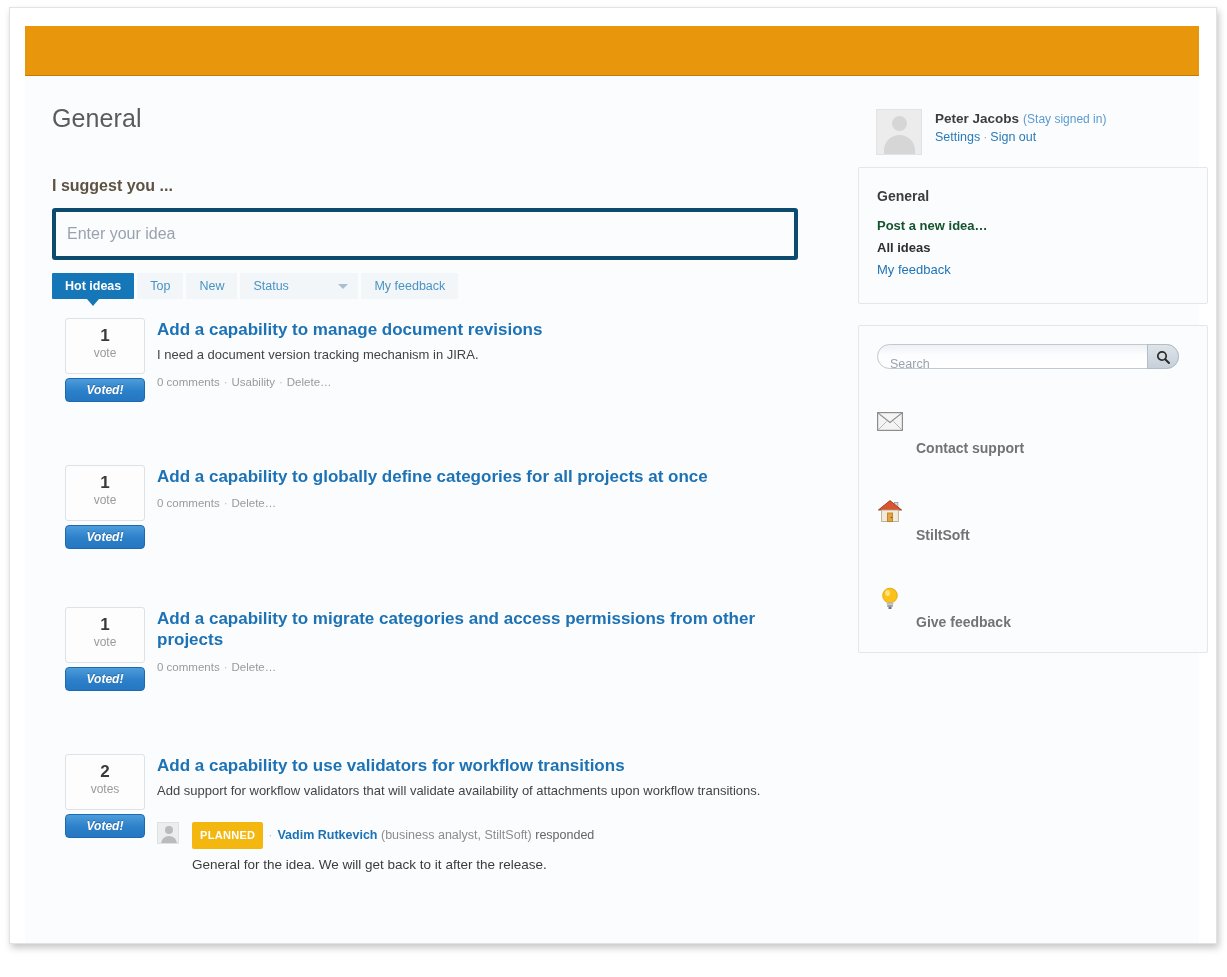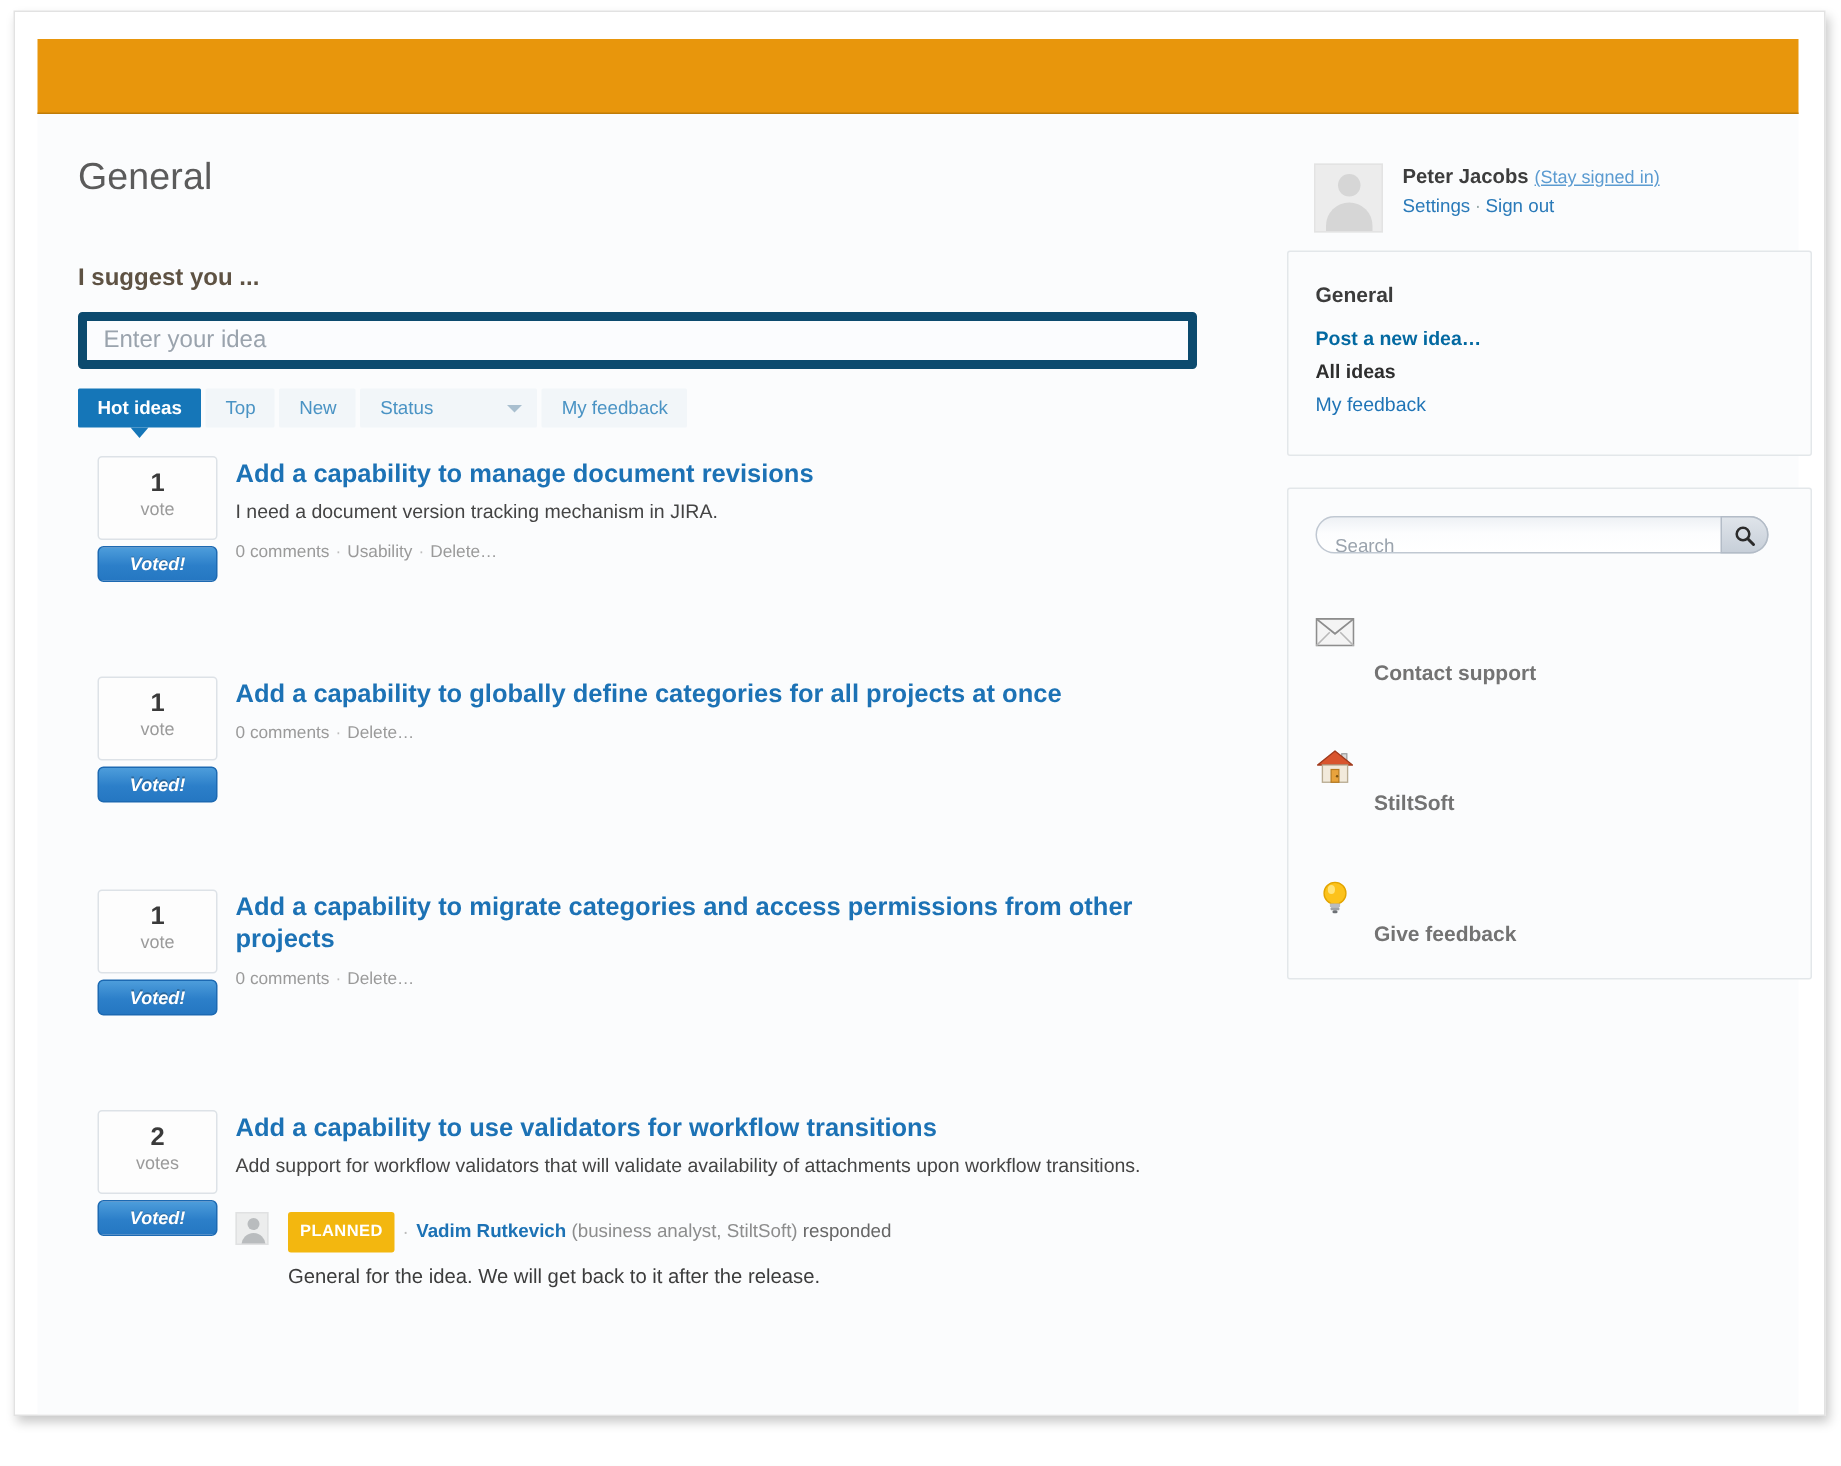--- a/index.html
+++ b/index.html
@@ -72,23 +72,23 @@
     font-weight: bold;
     color: #5e5243;
     margin: 0;
     padding: 44px 0 0 0;
   }
 
   #idea-input {
     display: block;
     margin-top: 13px;
     width: 746px;
-    height: 38px;
-    box-sizing: border-box;
-    border: 6px solid #0c4a6e;
+    height: 52px;
+    box-sizing: border-box;
+    border: 4px solid #0c4a6e;
     border-radius: 3px;
     background: #fbfcfe;
     font-family: "Liberation Sans", sans-serif;
     font-size: 16px;
     color: #333;
     padding: 0 11px;
     outline: none;
   }
   #idea-input::placeholder { color: #9aa3ad; }
 
@@ -335,21 +335,20 @@
   #user-name {
     font-size: 13.5px;
     font-weight: bold;
     color: #3d3d3d;
   }
   #stay-signed {
     font-size: 12px;
     color: #5b9bd1;
     margin-left: 4px;
     cursor: pointer;
-    text-decoration: underline;
   }
   #user-links {
     font-size: 12.5px;
     margin-top: 3px;
     color: #aab;
   }
   #user-links a {
     color: #2a7ab9;
     text-decoration: none;
     cursor: pointer;
@@ -380,21 +379,21 @@
     color: #1f74b6;
     cursor: pointer;
   }
   #nav-panel .nav-item.bold {
     font-weight: bold;
     color: #2e2e2e;
     cursor: pointer;
   }
   #nav-panel .nav-item.strong-link {
     font-weight: bold;
-    color: #0369a1;
+    color: #14532d;
   }
 
   #support-panel {
     margin-top: 21px;
     padding: 18px 0 22px 18px;
   }
   #search-row {
     position: relative;
     width: 302px;
     height: 25px;

